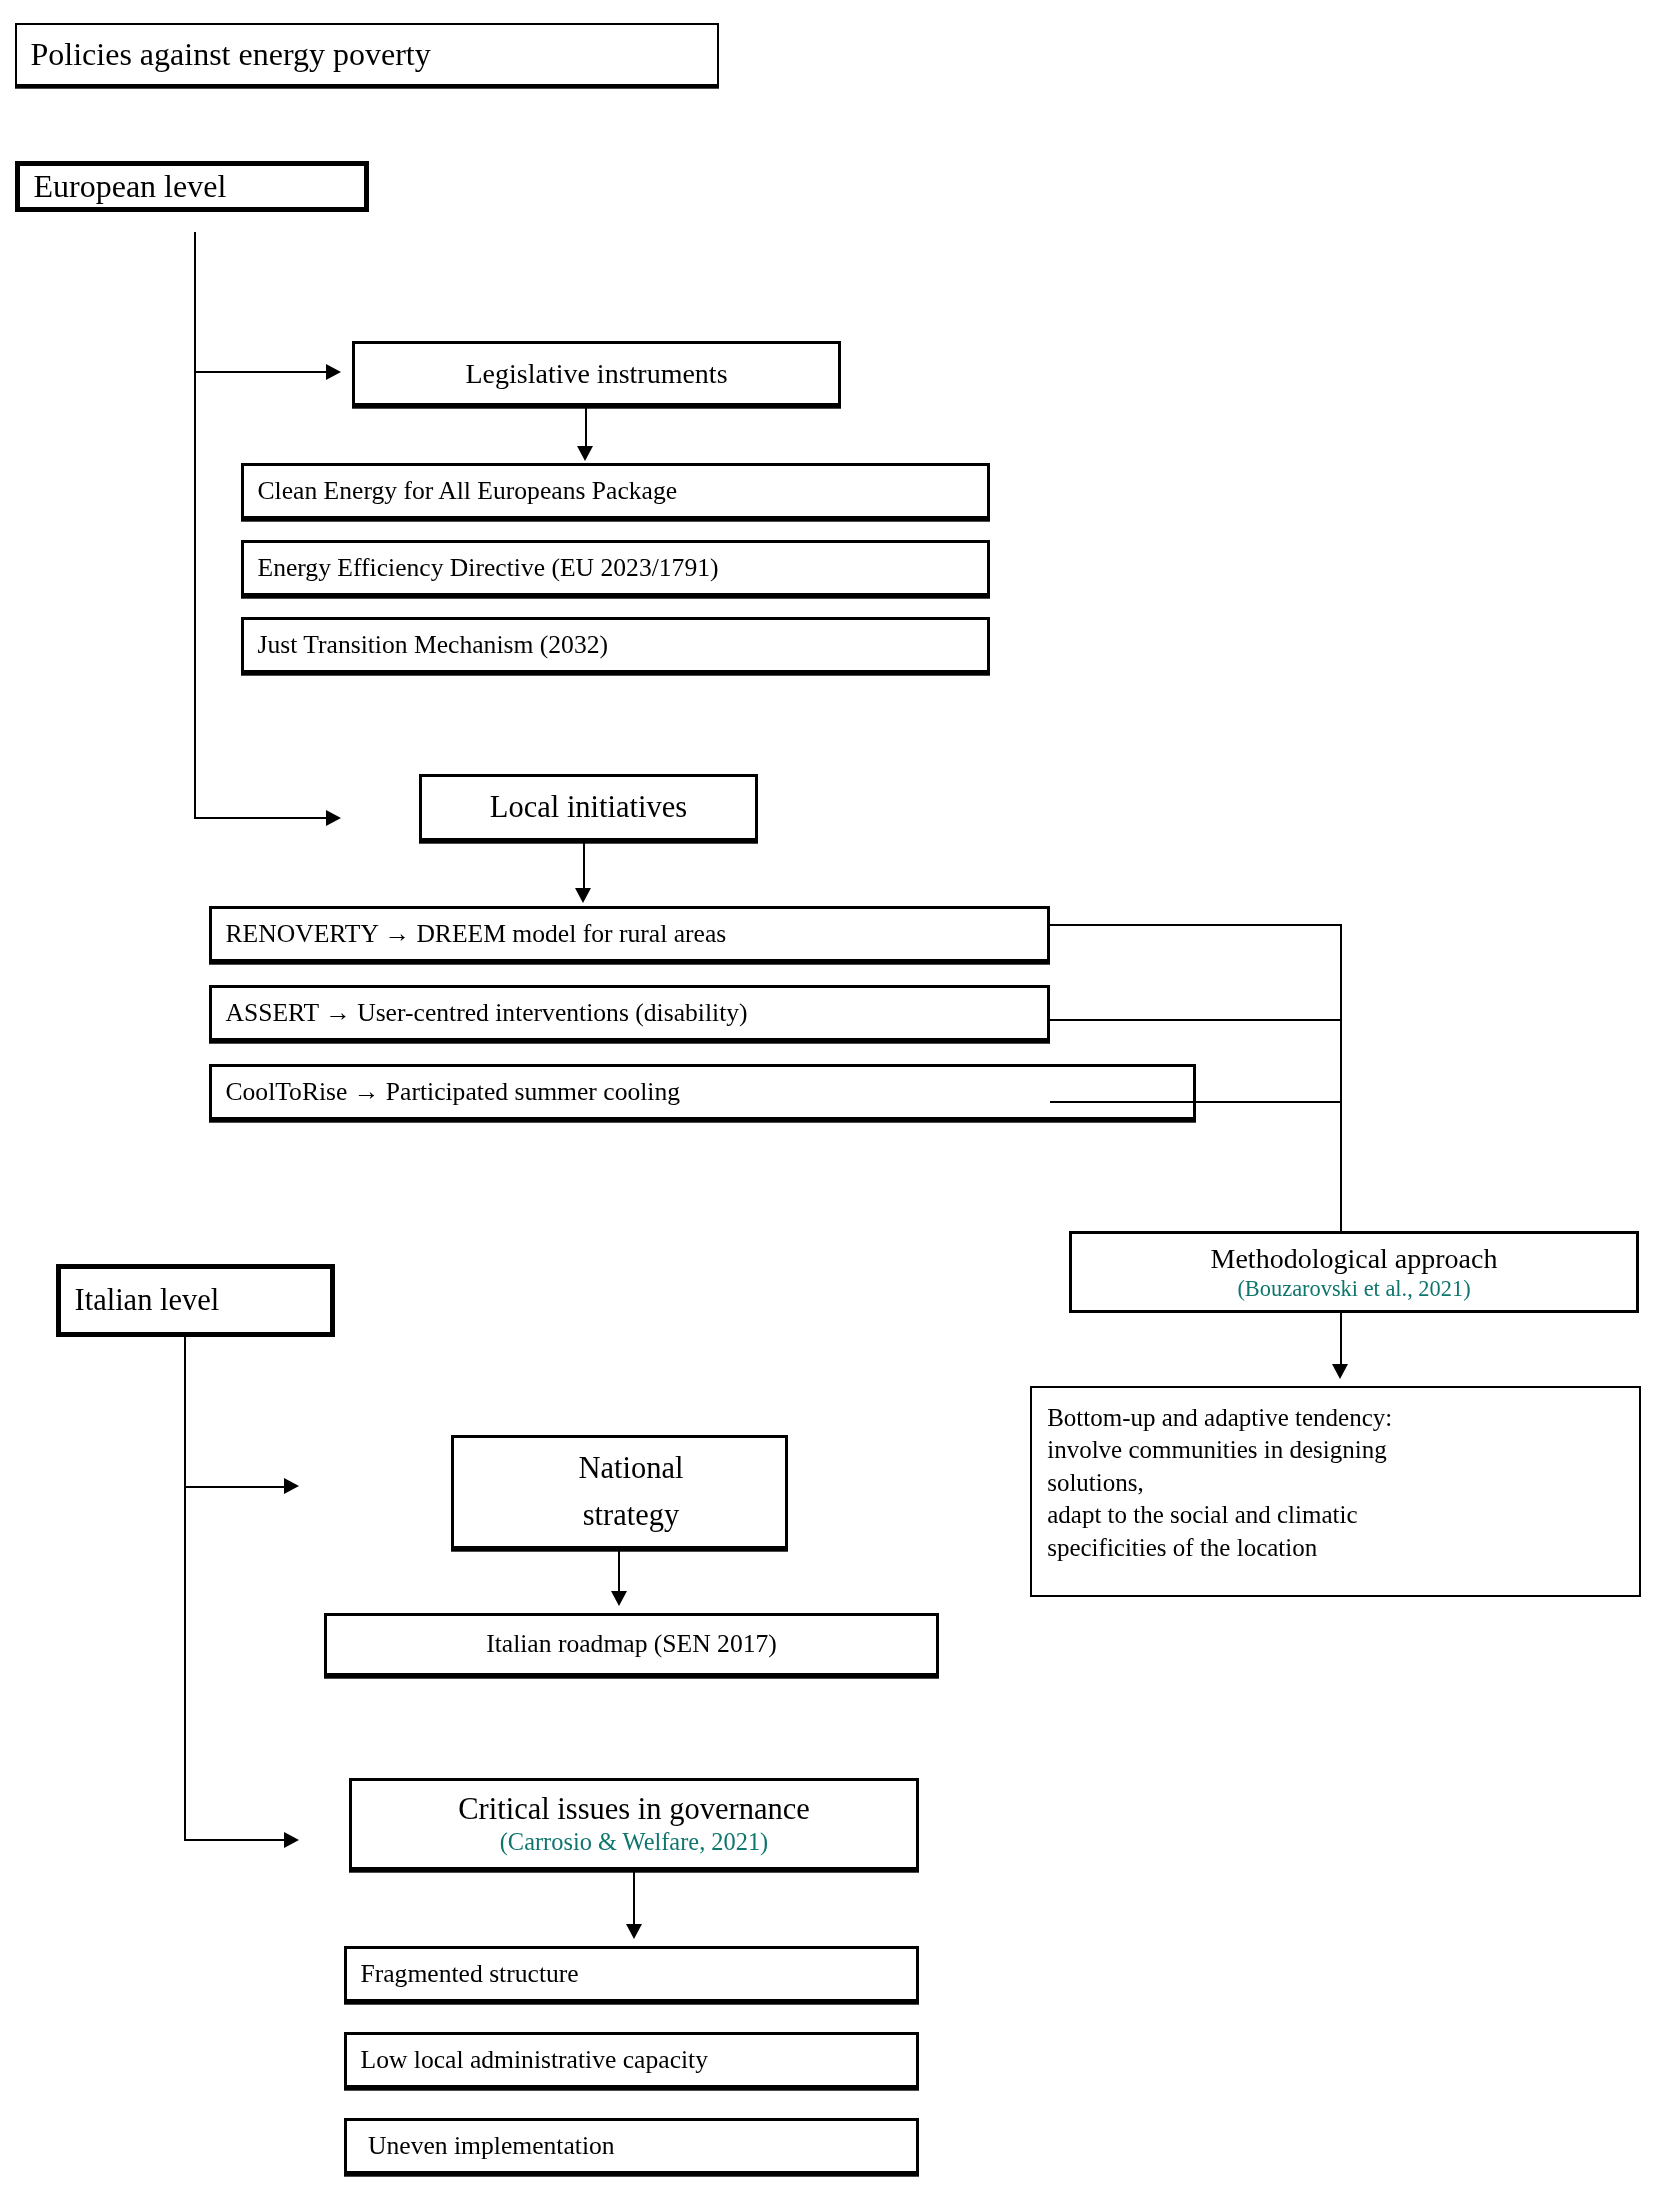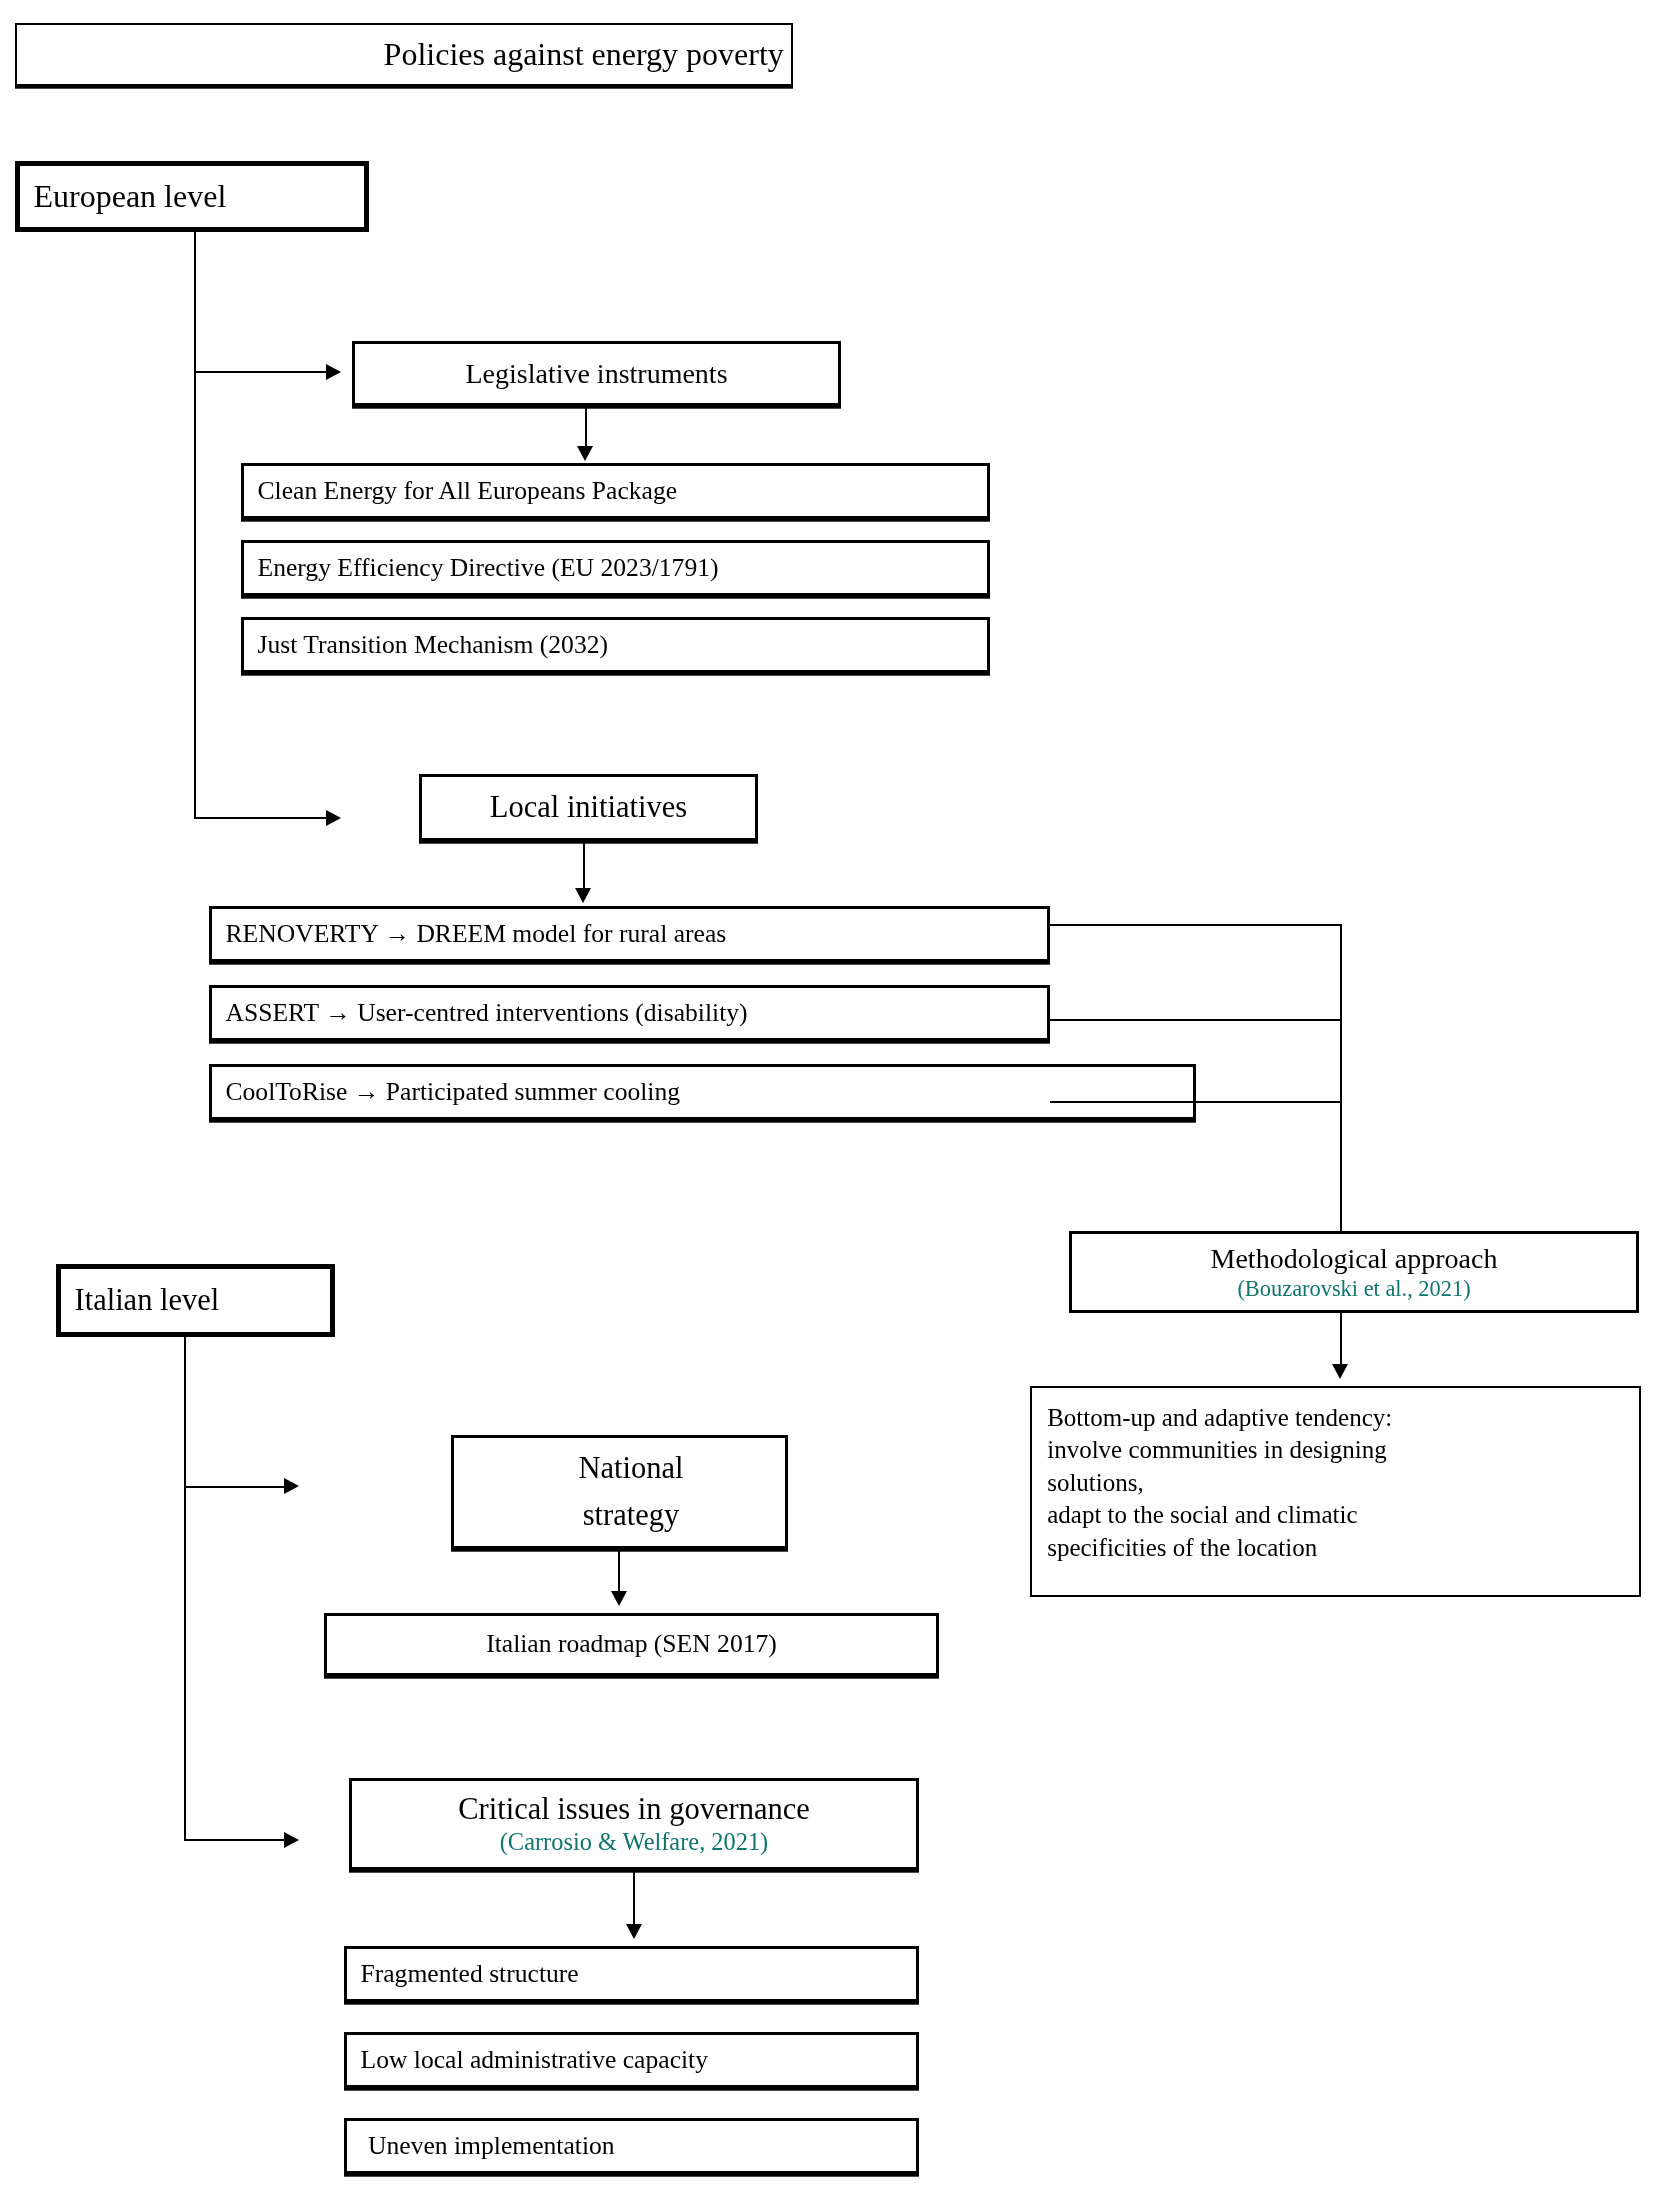--- a/index.html
+++ b/index.html
@@ -74,25 +74,25 @@
     border-top: 8.5px solid transparent;
     border-bottom: 8.5px solid transparent;
     border-left: 15.2px solid #000;
   }
 </style>
 </head>
 <body>
 
 <div id="canvas">
 
-  <div class="node bd-thin align-left sh" style="left:15px; top:23px; width:778px; height:63px; font-size:32px;text-align:right;">
+  <div class="node bd-thin align-left sh" style="left:15px; top:23px; width:704px; height:63px; font-size:32px;">
     <span class="ttl">Policies against energy poverty</span>
   </div>
 
-  <div class="node bd-heavy align-left" style="left:15px; top:161px; width:354px; height:71px; font-size:32px;">
+  <div class="node bd-heavy align-left" style="left:15px; top:161px; width:354px; height:51px; font-size:32px;">
     <span class="ttl">European level</span>
   </div>
 
   <div class="ln ln-v" style="left:194px; top:232px; height:587px;"></div>
 
   <div class="ln ln-h thinner" style="left:194px; top:371px; width:135px;"></div>
   <div class="arrow-right" style="left:326px; top:364px;"></div>
 
   <div class="ln ln-h thinner" style="left:194px; top:817px; width:135px;"></div>
   <div class="arrow-right" style="left:326px; top:810px;"></div>

